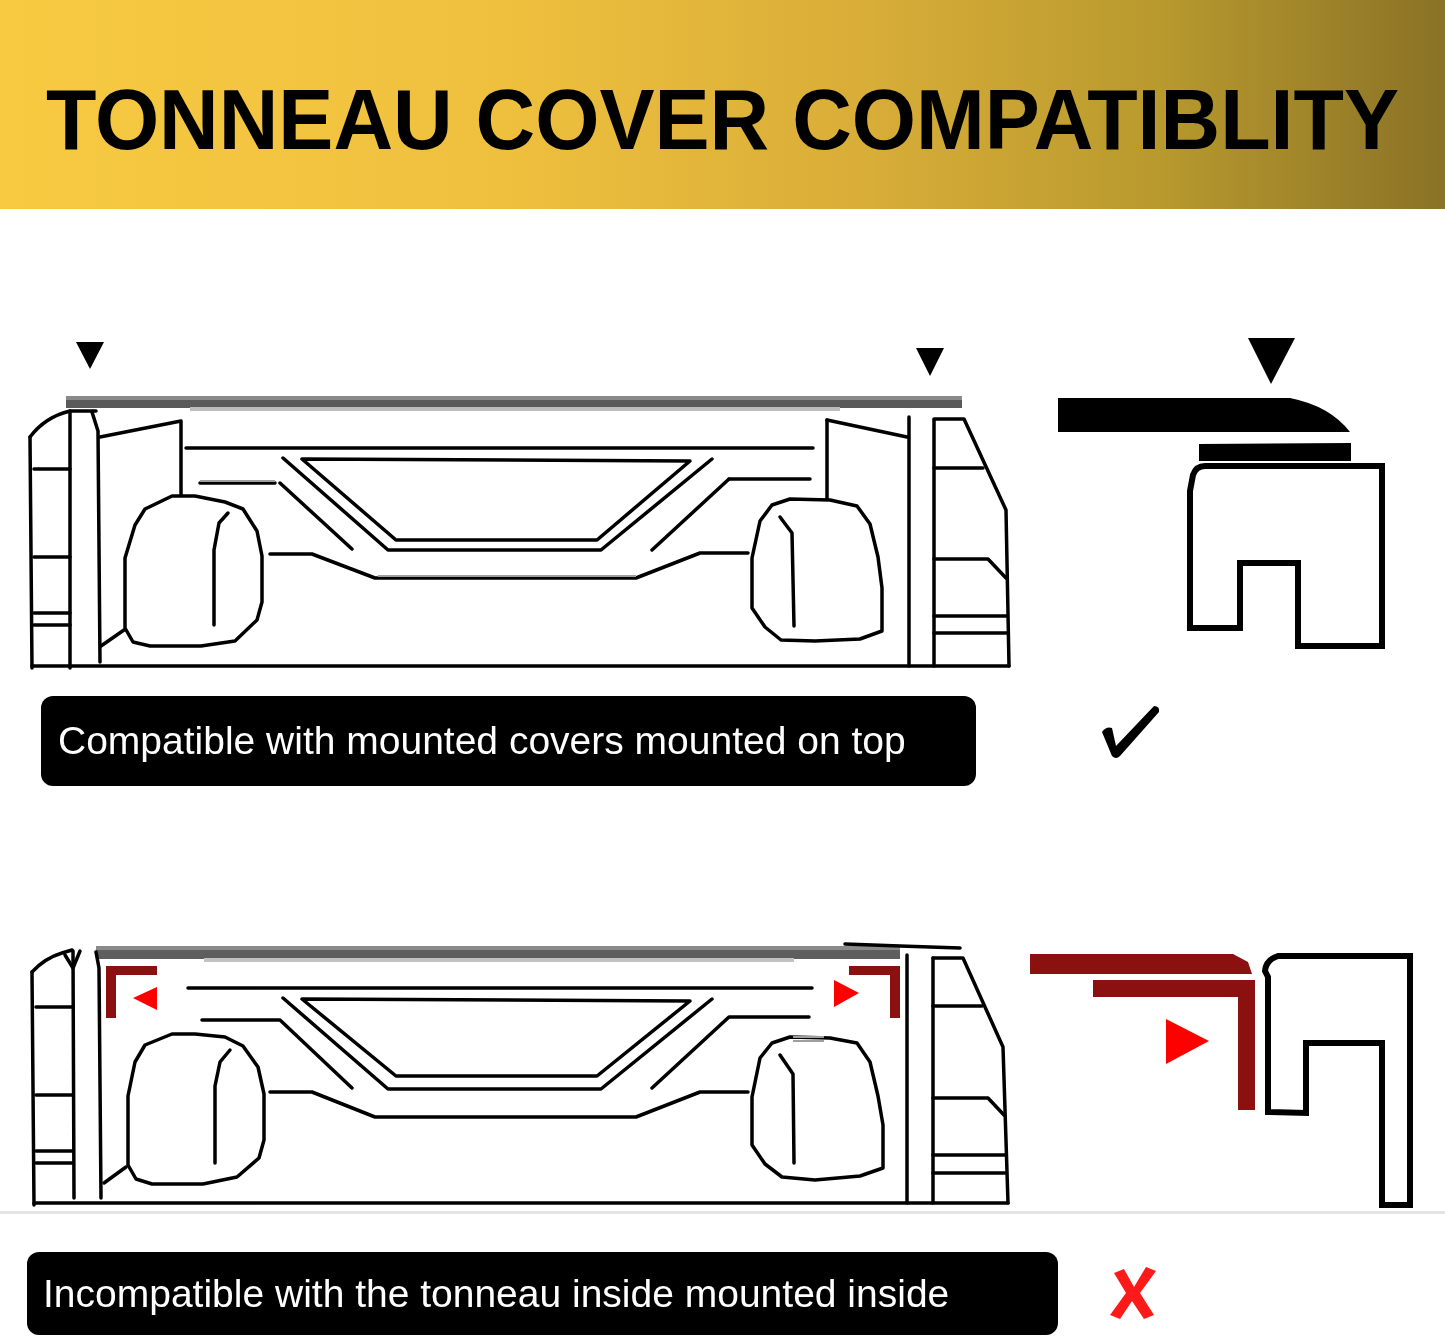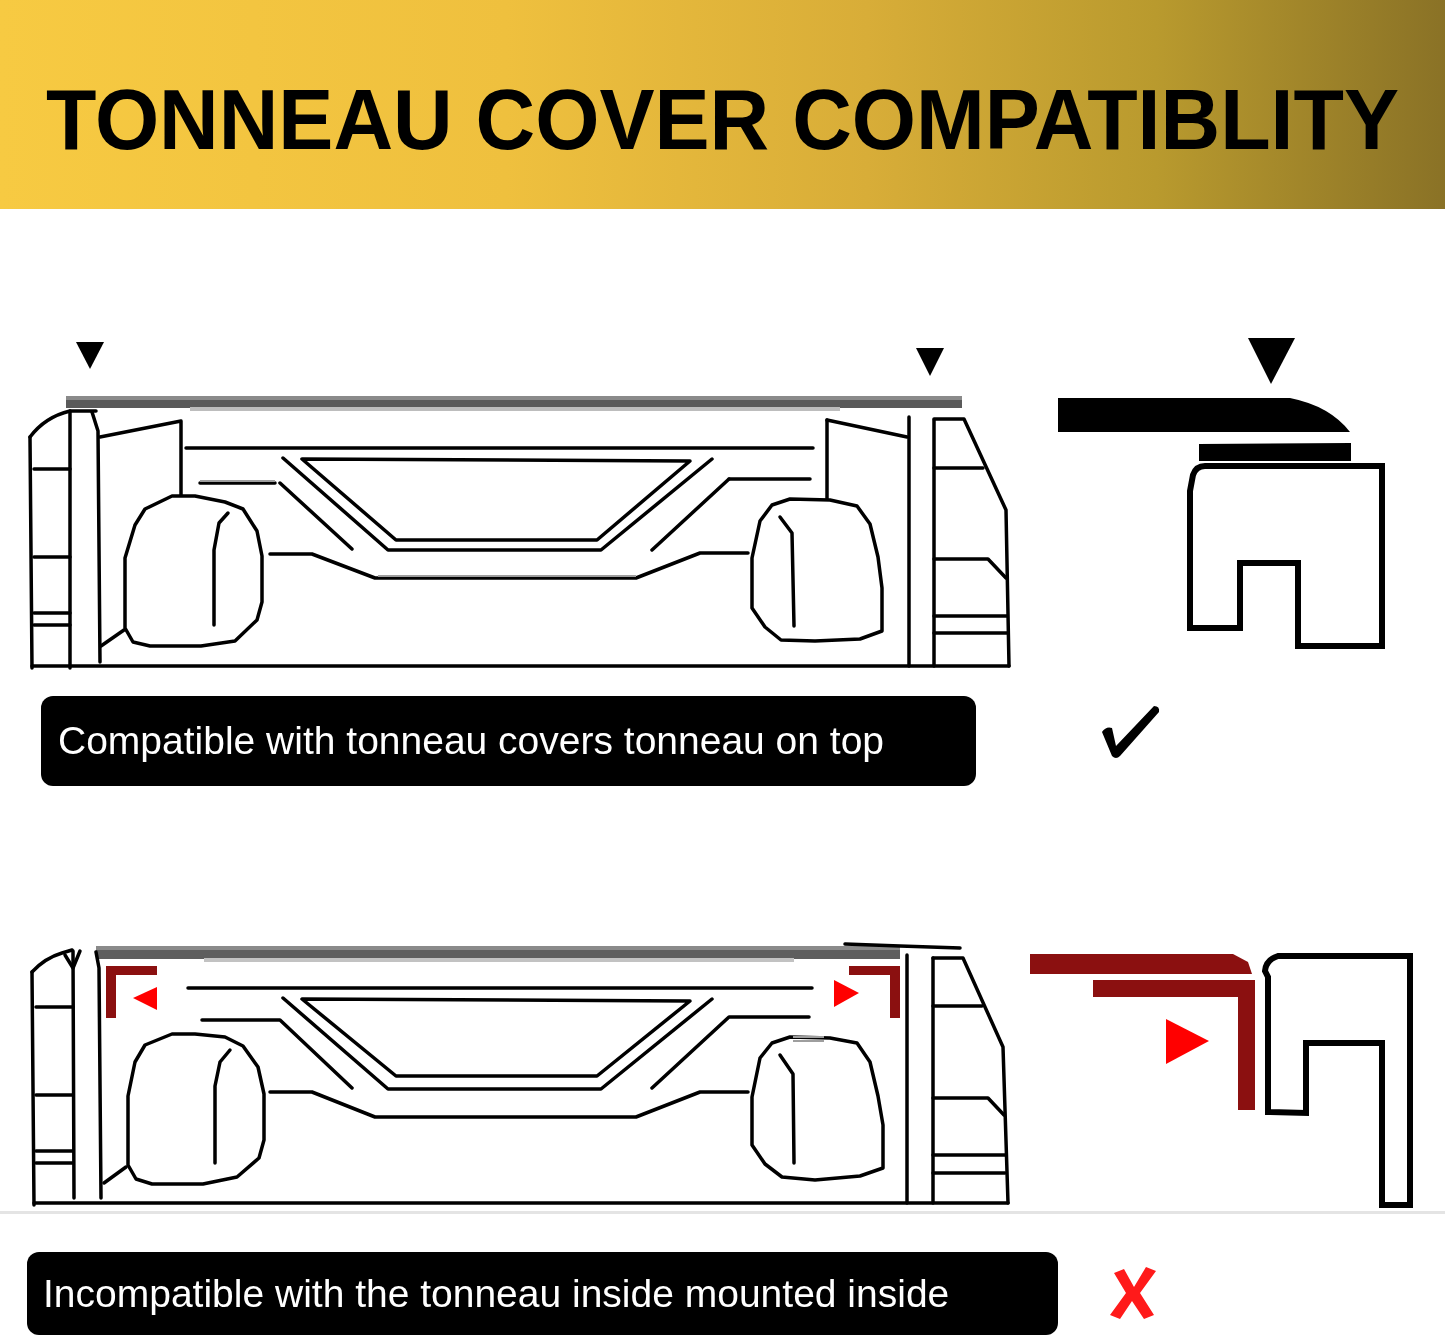--- a/index.html
+++ b/index.html
@@ -106,21 +106,21 @@
 <div class="panel" style="left:1040px;top:320px;width:400px;height:360px;">
   <svg width="400" height="360" viewBox="1040 320 400 360">
     <polygon points="1248,338 1295,338 1271,384" fill="#000"></polygon>
     <path d="M1058,398 L1290,398 Q1330,406 1350,432 L1058,432 Z" fill="#000"></path>
     <path d="M1199,444 L1351,443 L1351,461 L1199,461 Z" fill="#000"></path>
     <path d="M1190,491 L1193,475 Q1196,466 1205,466 L1382,466 L1382,646 L1298,646 L1298,563 L1240,563 L1240,628 L1190,628 Z" fill="none" stroke="#000" stroke-width="6" stroke-linejoin="miter"></path>
   </svg>
 </div>
 
 <div class="label-box" id="label-top">
-  <span>Compatible with tonneau covers tonneau on top</span>
+  <span>Compatible with mounted covers mounted on top</span>
 </div>
 
 <svg class="mark" id="check-mark" viewBox="0 0 64 58">
   <path d="M4,30 Q8,24 14,26 L18,44 L56,4 Q62,4 61,10 L22,54 Q18,58 14,54 Z" fill="#000"></path>
 </svg>
 
 <div class="panel" style="left:0;top:930px;width:1030px;height:285px;">
   <svg width="1030" height="285" viewBox="0 930 1030 285">
 
     <rect x="96" y="946" width="804" height="13" fill="#5e5e5e"></rect>

